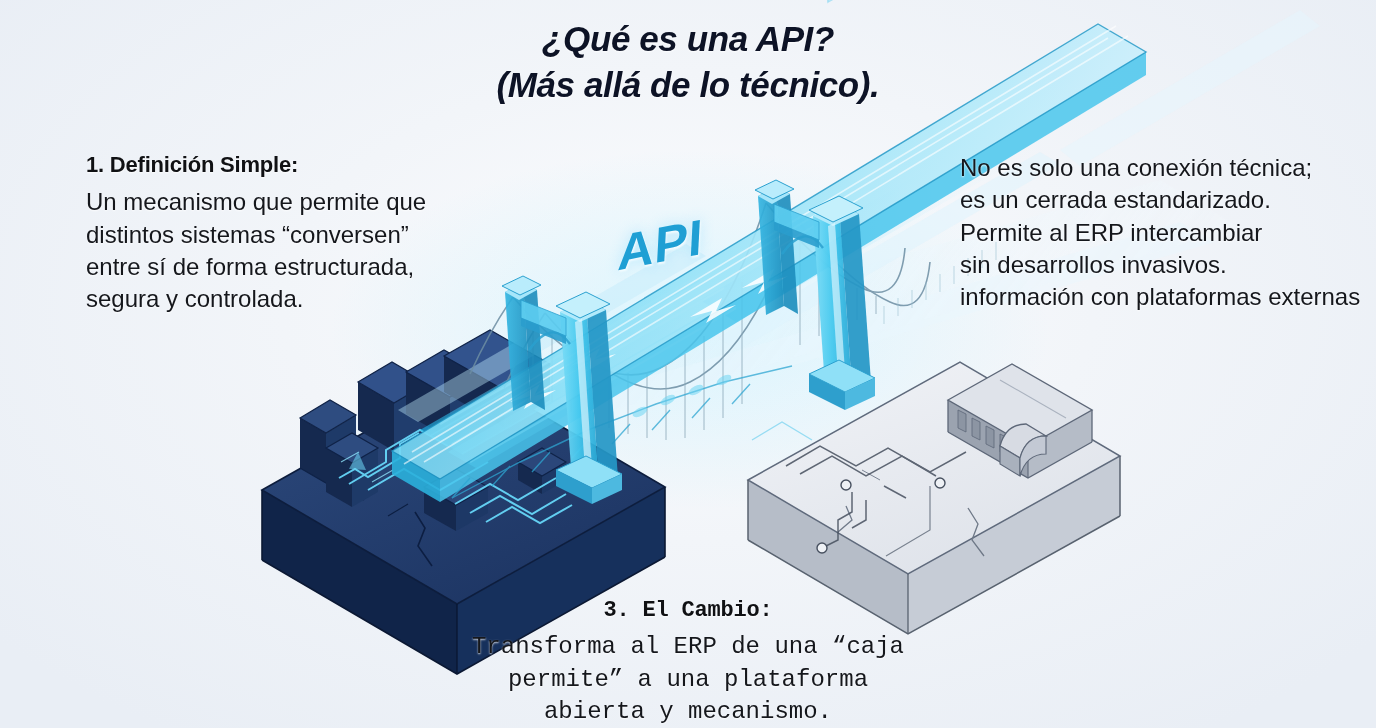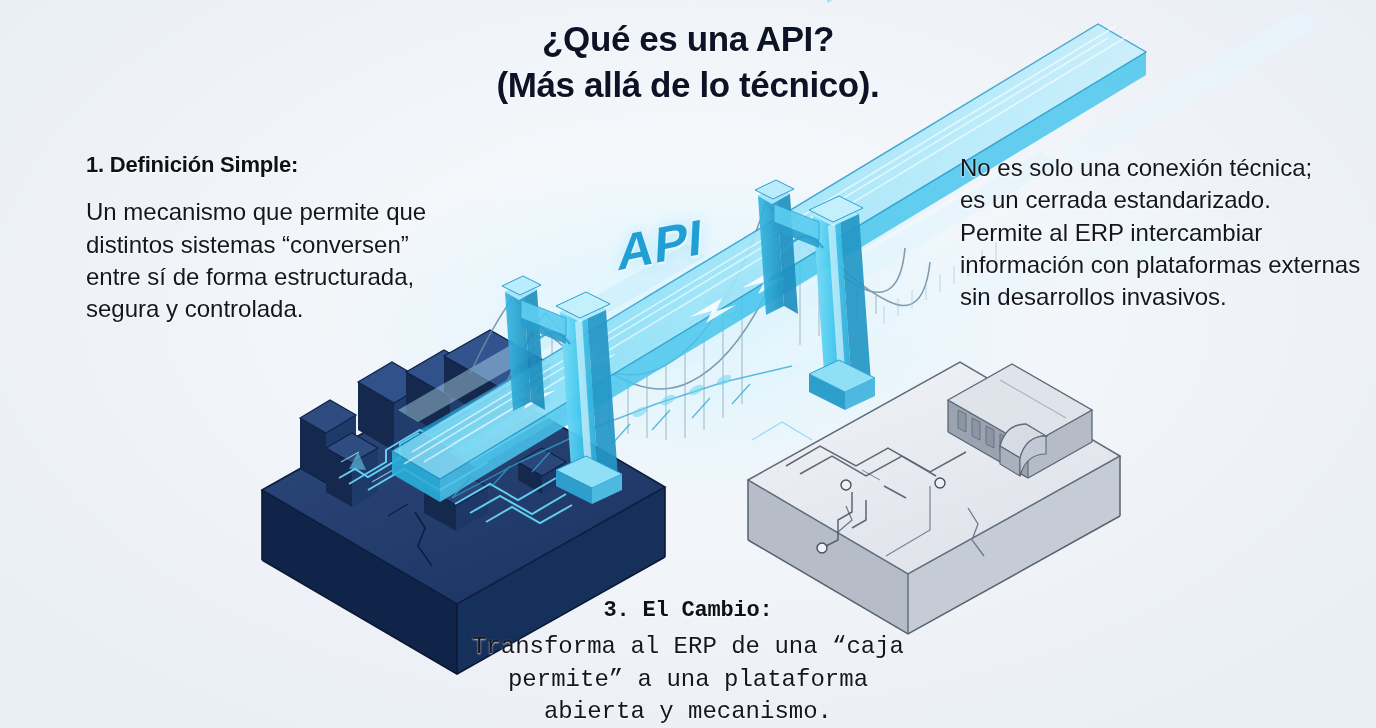--- a/index.html
+++ b/index.html
@@ -30,40 +30,41 @@
   }
 
   
   #title-block {
     position: absolute;
     top: 16px;
     left: 0;
     width: 1376px;
     text-align: center;
     z-index: 5;
+    font-style: italic;
   }
   .title-line {
     font-size: 35px;
     font-weight: 700;
     color: #0d1326;
     letter-spacing: -0.4px;
     line-height: 1.30;
     white-space: nowrap;
     text-shadow: 0 1px 2px rgba(255,255,255,0.85);
   }
 
   
   .callout { position: absolute; z-index: 6; }
 
   .callout-heading {
     font-size: 22px;
     font-weight: 700;
     color: #101114;
     letter-spacing: -0.2px;
-    margin-bottom: 19px;
+    margin-bottom: 9px;
     line-height: 1.15;
     white-space: nowrap;
     text-shadow: 0 1px 2px rgba(255,255,255,0.9);
   }
   .callout-body {
     font-size: 24px;
     font-weight: 400;
     color: #15171c;
     line-height: 1.345;
     text-shadow: 0 1px 2px rgba(255,255,255,0.85);
@@ -450,22 +451,22 @@
       <span class="ln">entre sí de forma estructurada,</span>
       <span class="ln">segura y controlada.</span>
     </div>
   </div>
 
   <div class="callout" id="callout-2">
     <div class="callout-body">
       <span class="ln">No es solo una conexión técnica;</span>
       <span class="ln">es un cerrada estandarizado.</span>
       <span class="ln">Permite al ERP intercambiar</span>
+      <span class="ln">sin desarrollos invasivos.</span>
       <span class="ln">información con plataformas externas</span>
-      <span class="ln">sin desarrollos invasivos.</span>
     </div>
   </div>
 
   <div class="callout" id="callout-3">
     <div class="callout-heading">3. El Cambio:</div>
     <div class="callout-body">
       <span class="ln">Transforma al ERP de una “caja</span>
       <span class="ln">permite” a una plataforma</span>
       <span class="ln">abierta y mecanismo.</span>
     </div>

